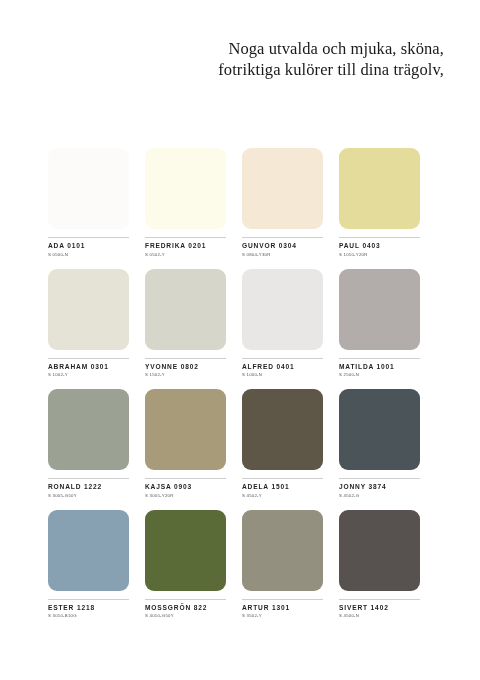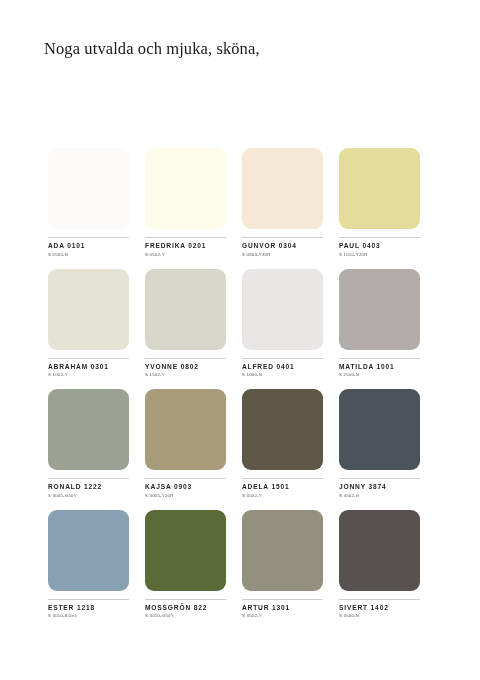--- a/index.html
+++ b/index.html
@@ -30,20 +30,21 @@
     width: 400px;
     font-family: "Liberation Serif", "DejaVu Serif", serif;
     font-size: 16.5px;
     line-height: 21px;
     color: #1a1a1a;
     letter-spacing: 0.1px;
   }
   .heading .line {
     display: block;
     white-space: nowrap;
+    text-align: right;
   }
 
   
   .grid {
     position: absolute;
     left: 48px;
     top: 148px;
     width: 386px;
   }
   .row {
@@ -86,20 +87,21 @@
     font-family: "Liberation Sans", sans-serif;
   }
 </style>
 </head>
 <body>
 
 <div id="page">
 
   <div class="heading">
     <span class="line">Noga utvalda och mjuka, sköna,</span>
+    <span class="line">fotriktiga kulörer till dina trägolv,</span>
   </div>
 
   <div class="grid">
       <div class="row">
         <div class="cell">
           <div class="chip" style="background: rgb(253, 251, 250);"></div>
           <div class="rule"></div>
           <div class="name">ADA 0101</div>
           <div class="code">S 0500-N</div>
         </div>

